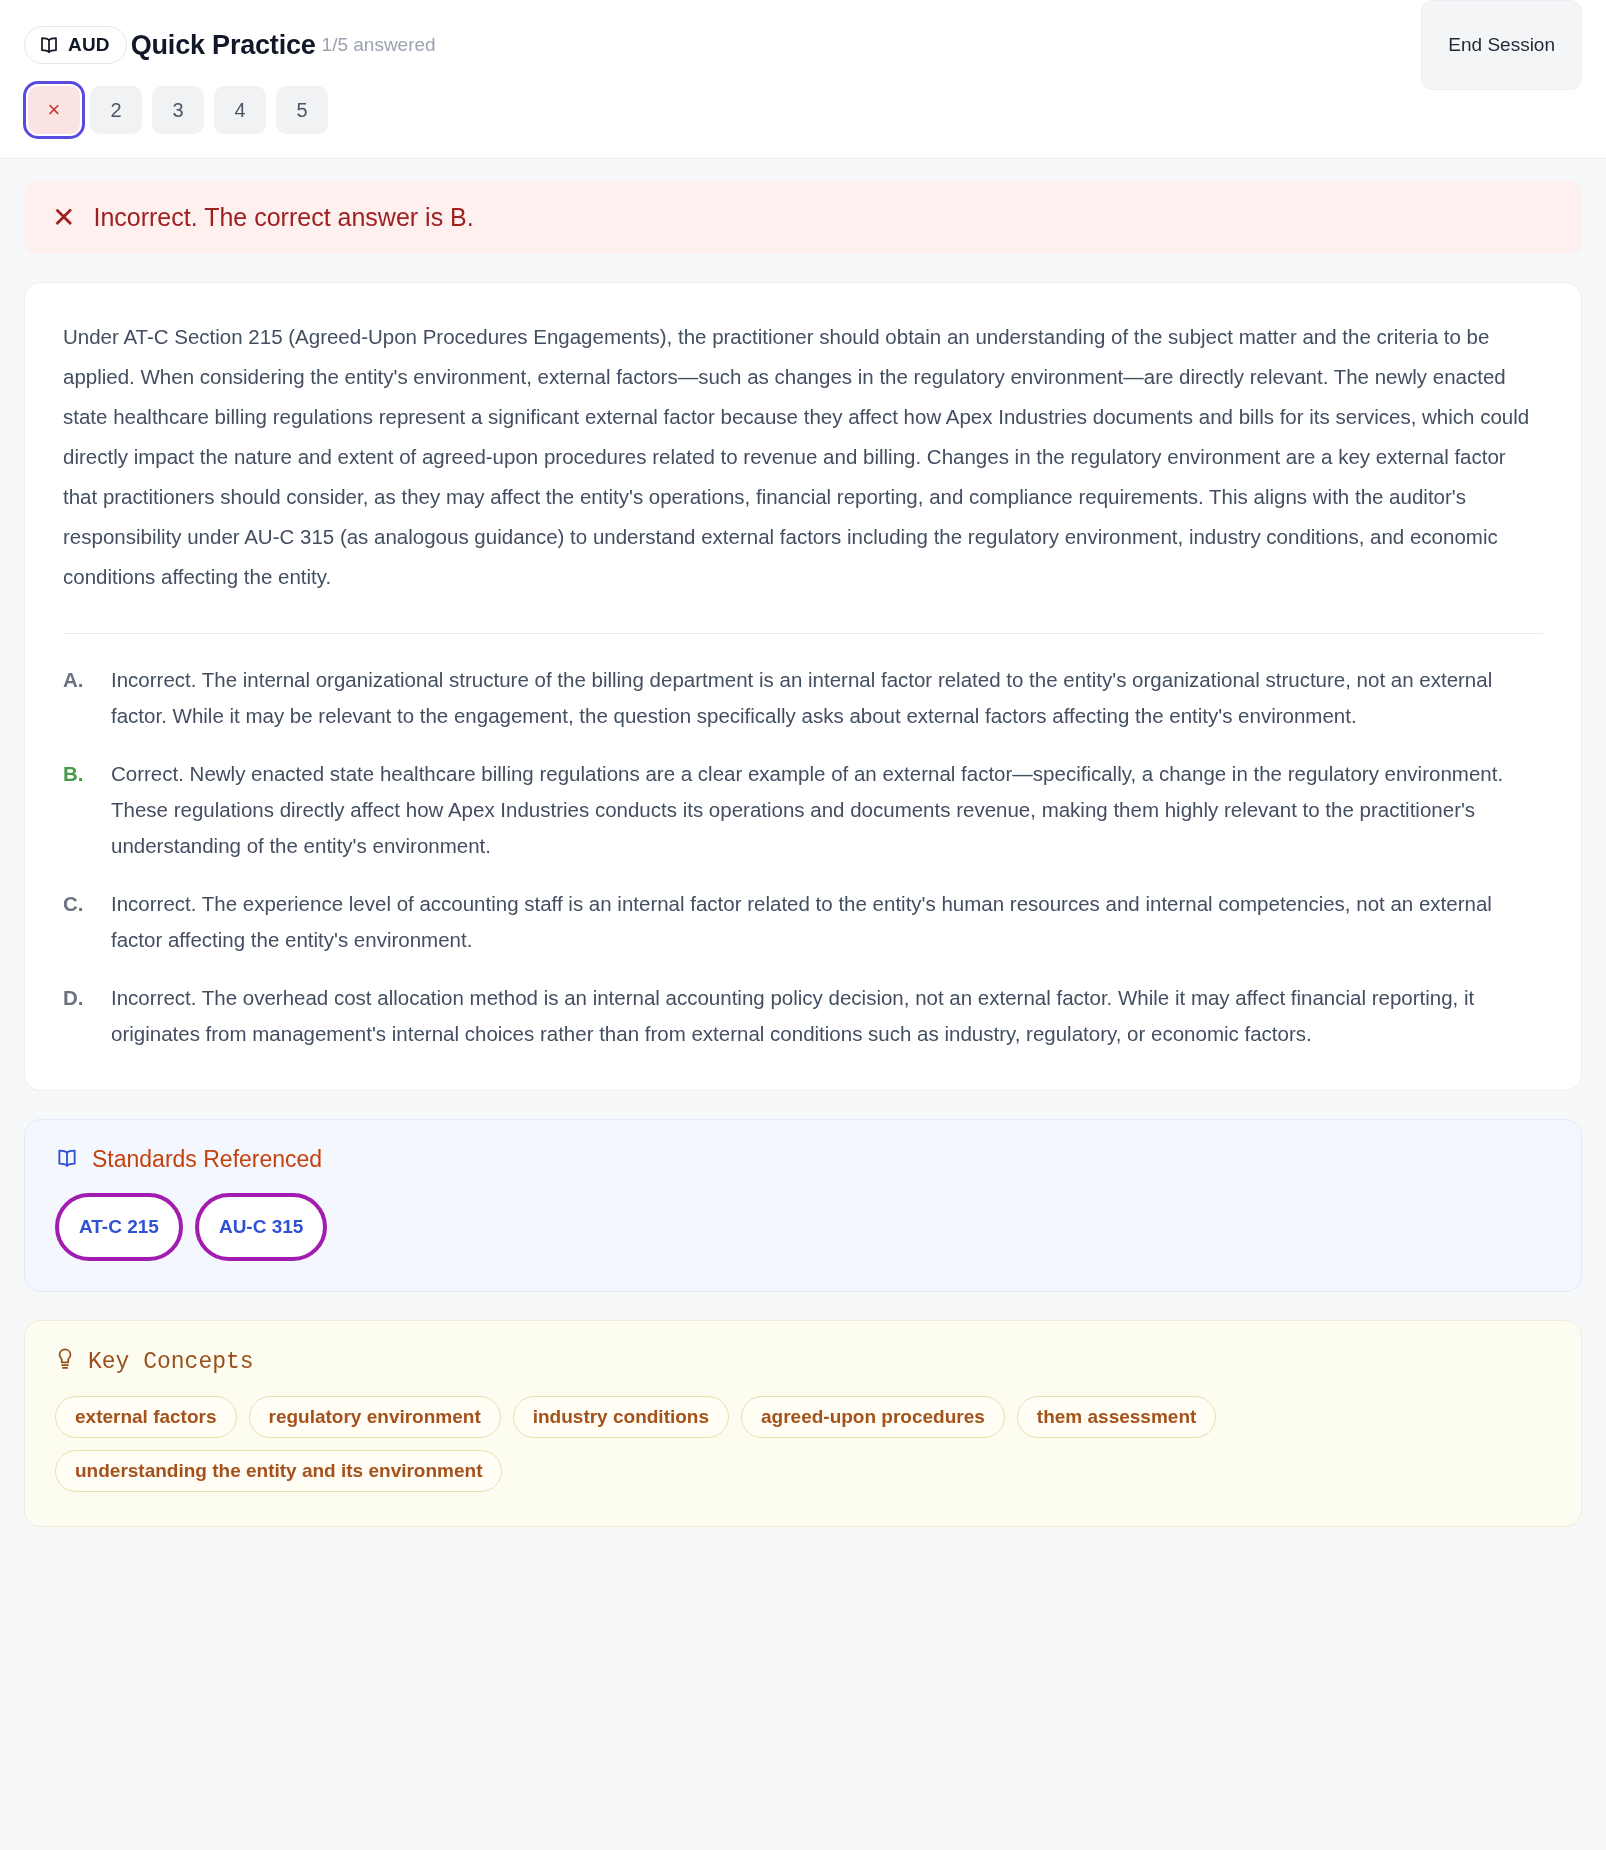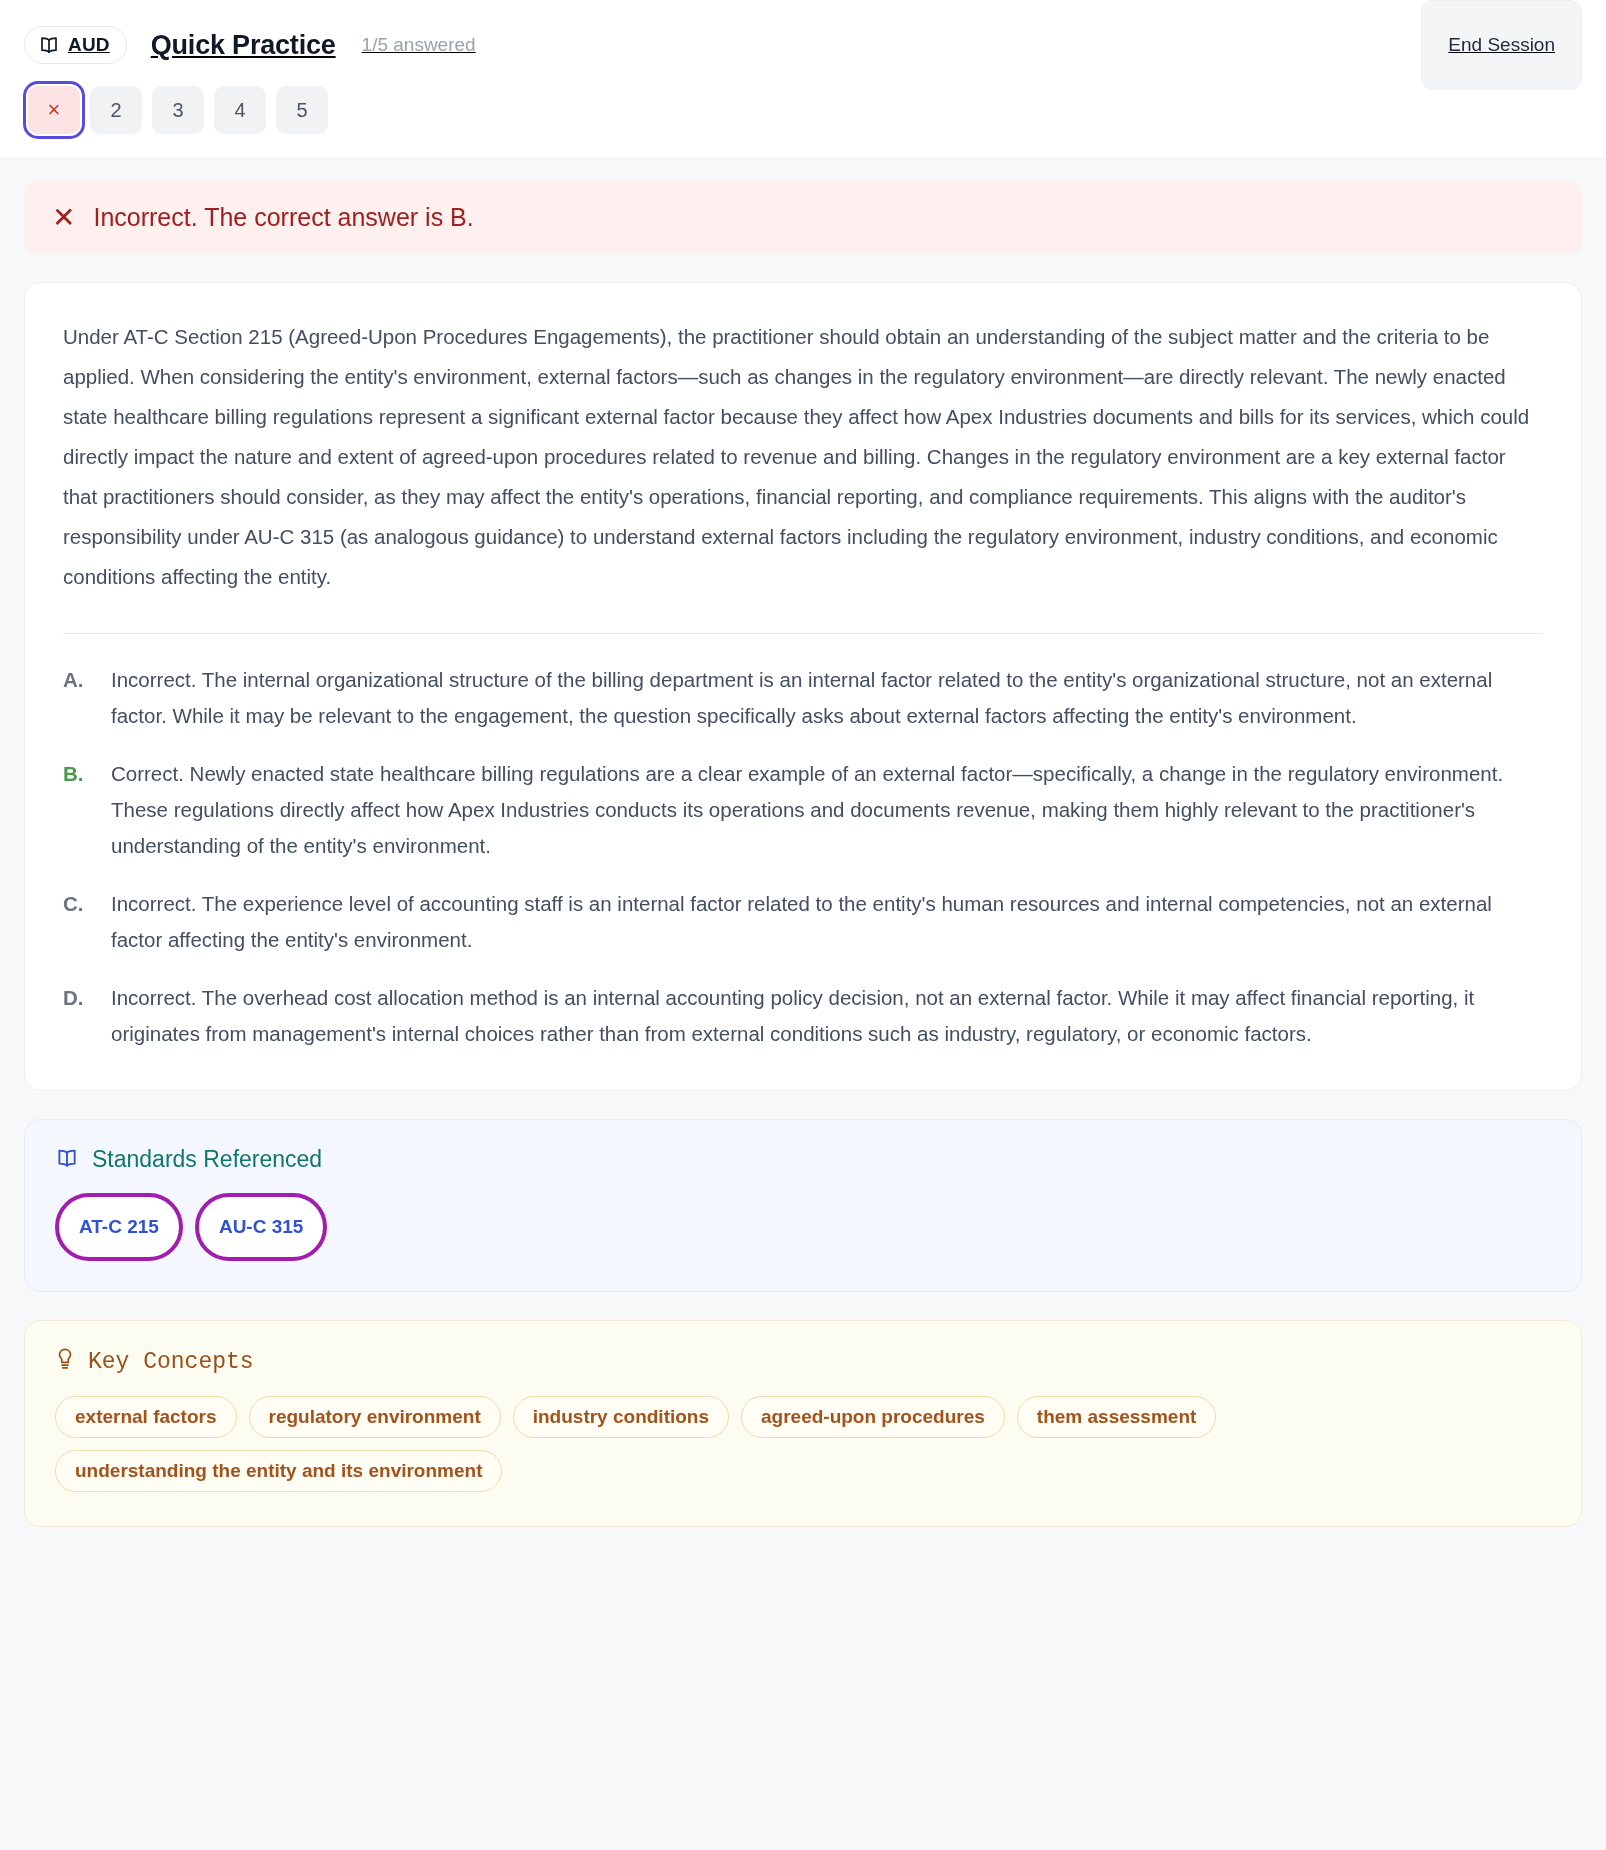--- a/index.html
+++ b/index.html
@@ -20,23 +20,22 @@
 
   
   .header {
     background: #ffffff;
     padding: 18px 24px 0 24px;
     border-bottom: 1px solid #eceef1;
   }
   .header-row {
     display: flex;
     align-items: center;
-    gap: 24px;
+    gap: 4px;
     height: 54px;
-    text-decoration: underline;
   }
   .badge-aud {
     display: inline-flex;
     align-items: center;
     gap: 8px;
     border: 1px solid #e6e8ec;
     border-radius: 999px;
     padding: 7px 16px 7px 13px;
     font-size: 19px;
     font-weight: bold;
@@ -187,21 +186,21 @@
     padding: 26px 30px 30px 30px;
   }
   .standards-head {
     display: flex;
     align-items: center;
     gap: 13px;
     margin-bottom: 20px;
   }
   .standards-head .label {
     font-size: 23px;
-    color: #0f766e;
+    color: #c2410c;
     font-weight: 500;
   }
   .tag-row { display: flex; flex-wrap: wrap; gap: 12px; }
   .std-tag {
     background: #ffffff;
     border: 4px solid #a21caf;
     color: #2f51d4;
     border-radius: 999px;
     padding: 19px 20px;
     font-size: 19px;

